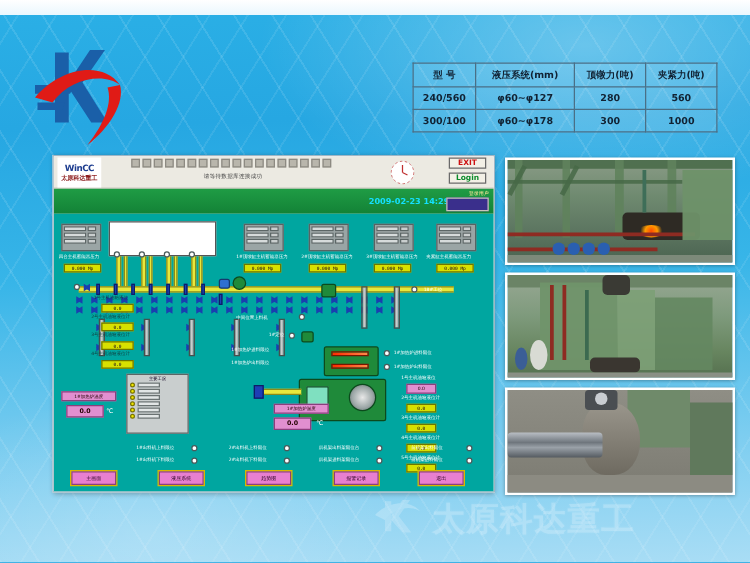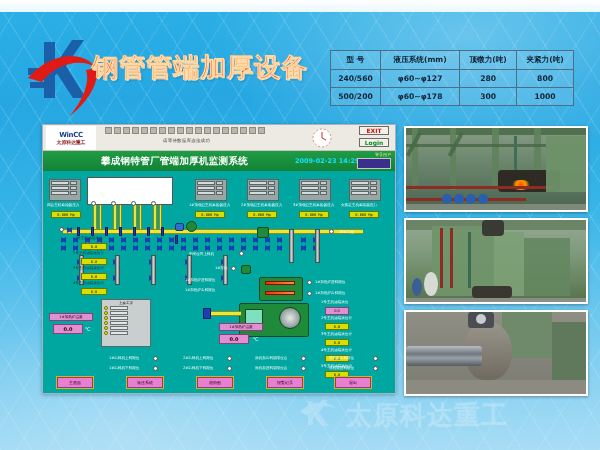--- a/index.html
+++ b/index.html
@@ -58,21 +58,21 @@
 
   
   .hmi{
     position:absolute; left:42px; top:124px; width:354px; height:270px;
     background:#ffffff; border:1px solid #9fb6c4;
     box-shadow:0 1px 4px rgba(0,0,0,.28);
     overflow:hidden;
   }
   .hmi-chrome{ height:26px; background:#eceae2; position:relative; border-bottom:1px solid #c9c6bd;}
   .wincc{
-    position:absolute; left:3px; top:1px; width:50px; height:24px;
+    position:absolute; left:3px; top:1px; width:35px; height:24px;
     display:flex; flex-direction:column; justify-content:center; align-items:center;
     background:#fff;
   }
   .wincc .w1{ font-size:7px; font-weight:bold; color:#1e3d8f; letter-spacing:-.4px;}
   .wincc .w2{ font-size:5px; font-weight:bold; color:#8b1a1a; letter-spacing:-.2px;}
   .tb-icons{ position:absolute; left:62px; top:2px; display:flex; gap:2px; align-items:center;}
   .tb-icons i{ display:block; width:7px; height:7px; background:#b9b6ac; border:1px solid #8d8a82;}
   .tb-sub{
     position:absolute; left:120px; top:13px; font-size:4.5px; color:#444;
     letter-spacing:.2px;
@@ -207,38 +207,37 @@
     <svg width="76" height="88" viewBox="0 0 76 88">
       <rect x="18" y="8" width="11" height="56" fill="#1a5fa8"></rect>
       <path d="M30 30 L46 6 L58 6 L40 32 L60 64 L47 64 L30 38 Z" fill="#1a5fa8"></path>
       <path d="M2 34 L34 34 L30 41 L2 41 Z" fill="#1a5fa8"></path>
       <path d="M4 48 L26 48 L24 54 L4 54 Z" fill="#1a5fa8"></path>
       <path d="M2 44 C22 20, 56 14, 70 34 C58 24, 30 28, 16 48 Z" fill="#e01b16"></path>
       <path d="M70 34 C74 48, 62 68, 44 82 C58 64, 64 48, 60 36 Z" fill="#e01b16"></path>
     </svg>
   </div>
 
-  <div class="headline">钢管管端加厚设备</div>
 
   <table class="spec-table">
     <tbody>
         <tr>
       <th>型  号</th>
       <th>液压系统(mm)</th>
       <th>顶镦力(吨)</th>
       <th>夹紧力(吨)</th>
     </tr>
     <tr>
       <td>240/560</td>
       <td>φ60~φ127</td>
       <td>280</td>
-      <td>800</td>
+      <td>560</td>
     </tr>
     <tr>
-      <td>500/200</td>
+      <td>300/100</td>
       <td>φ60~φ178</td>
       <td>300</td>
       <td>1000</td>
     </tr>
   </tbody>
     </table>
 
   <div class="hmi">
 
     <div class="hmi-chrome">
@@ -272,21 +271,20 @@
           <circle cx="11" cy="11" r="9" fill="#fff" stroke="#d07070" stroke-width=".8" stroke-dasharray="2 2"></circle>
           <line x1="11" y1="11" x2="11" y2="5" stroke="#c03030" stroke-width="1"></line>
           <line x1="11" y1="11" x2="15" y2="13" stroke="#c03030" stroke-width="1"></line>
         </svg>
       </div>
       <div class="exitbtn">EXIT</div>
       <div class="loginbtn">Login</div>
     </div>
 
     <div class="hmi-title">
-      <span class="t">攀成钢特管厂管端加厚机监测系统</span>
       <span class="ts">2009-02-23  14:29:24</span>
       <span class="userlbl">登录用户</span>
       <span class="userbox"></span>
     </div>
 
     <div class="hmi-body">
 
       <div class="gaugegrp" style="left:6px; top:8px; width:32px; height:22px;">
         <div class="row">
             <span class="bar"></span>

